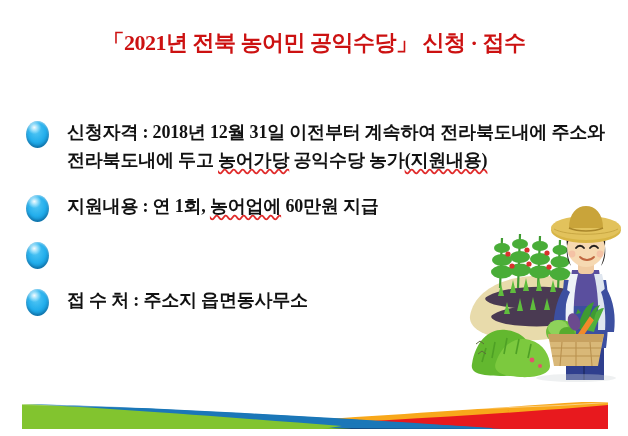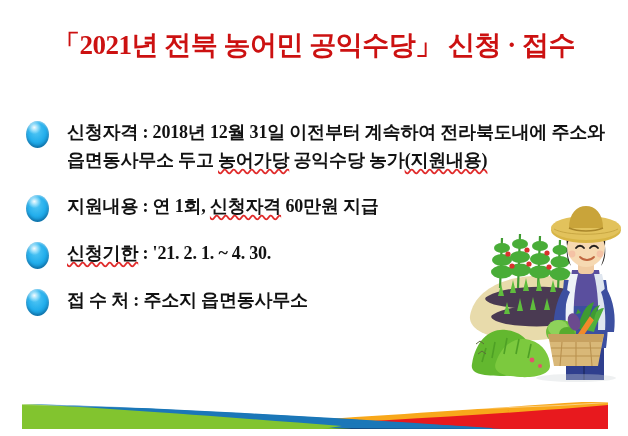--- a/index.html
+++ b/index.html
@@ -23,21 +23,21 @@
     position: absolute;
     left: 0;
     top: 30px;
     width: 628px;
     text-align: center;
   }
 
   #slide-title {
     display: inline-block;
     font-family: "Liberation Serif", "DejaVu Serif", serif;
-    font-size: 27px;
+    font-size: 22px;
     font-weight: bold;
     color: #cc1111;
     letter-spacing: -0.5px;
     white-space: nowrap;
     line-height: 1.15;
   }
 
   
   #bullet-list {
     position: absolute;
@@ -124,41 +124,36 @@
     <span id="slide-title">「2021년 전북 농어민 공익수당」 신청 · 접수</span>
   </div>
 
   <div id="bullet-list">
 
     <div class="bullet-row">
       <span class="bullet-marker"></span>
       <span class="bullet-text">
         <span class="bullet-line">신청자격 : 2018년 12월 31일 이전부터 계속하여 전라북도내에 주소와</span>
         <span class="bullet-line">
-          <span>읍면동사무소 두고 </span><span class="squiggle">농어가당</span><span> 공익수당 농가</span><span class="squiggle">(지원내용)</span>
+          <span>전라북도내에 두고 </span><span class="squiggle">농어가당</span><span> 공익수당 농가</span><span class="squiggle">(지원내용)</span>
         </span>
       </span>
     </div>
 
     <div class="bullet-row">
       <span class="bullet-marker"></span>
       <span class="bullet-text">
         <span class="bullet-line">
-          <span>지원내용 : 연 1회, </span><span class="squiggle">신청자격</span><span> 60만원 지급</span>
+          <span>지원내용 : 연 1회, </span><span class="squiggle">농어업에</span><span> 60만원 지급</span>
         </span>
       </span>
     </div>
 
     <div class="bullet-row">
       <span class="bullet-marker"></span>
-      <span class="bullet-text">
-        <span class="bullet-line">
-          <span class="squiggle">신청기한</span><span> : '21. 2. 1. ~ 4. 30.</span>
-        </span>
-      </span>
     </div>
 
     <div class="bullet-row">
       <span class="bullet-marker"></span>
       <span class="bullet-text">
         <span class="bullet-line">접 수 처 : 주소지 읍면동사무소</span>
       </span>
     </div>
 
   </div>

